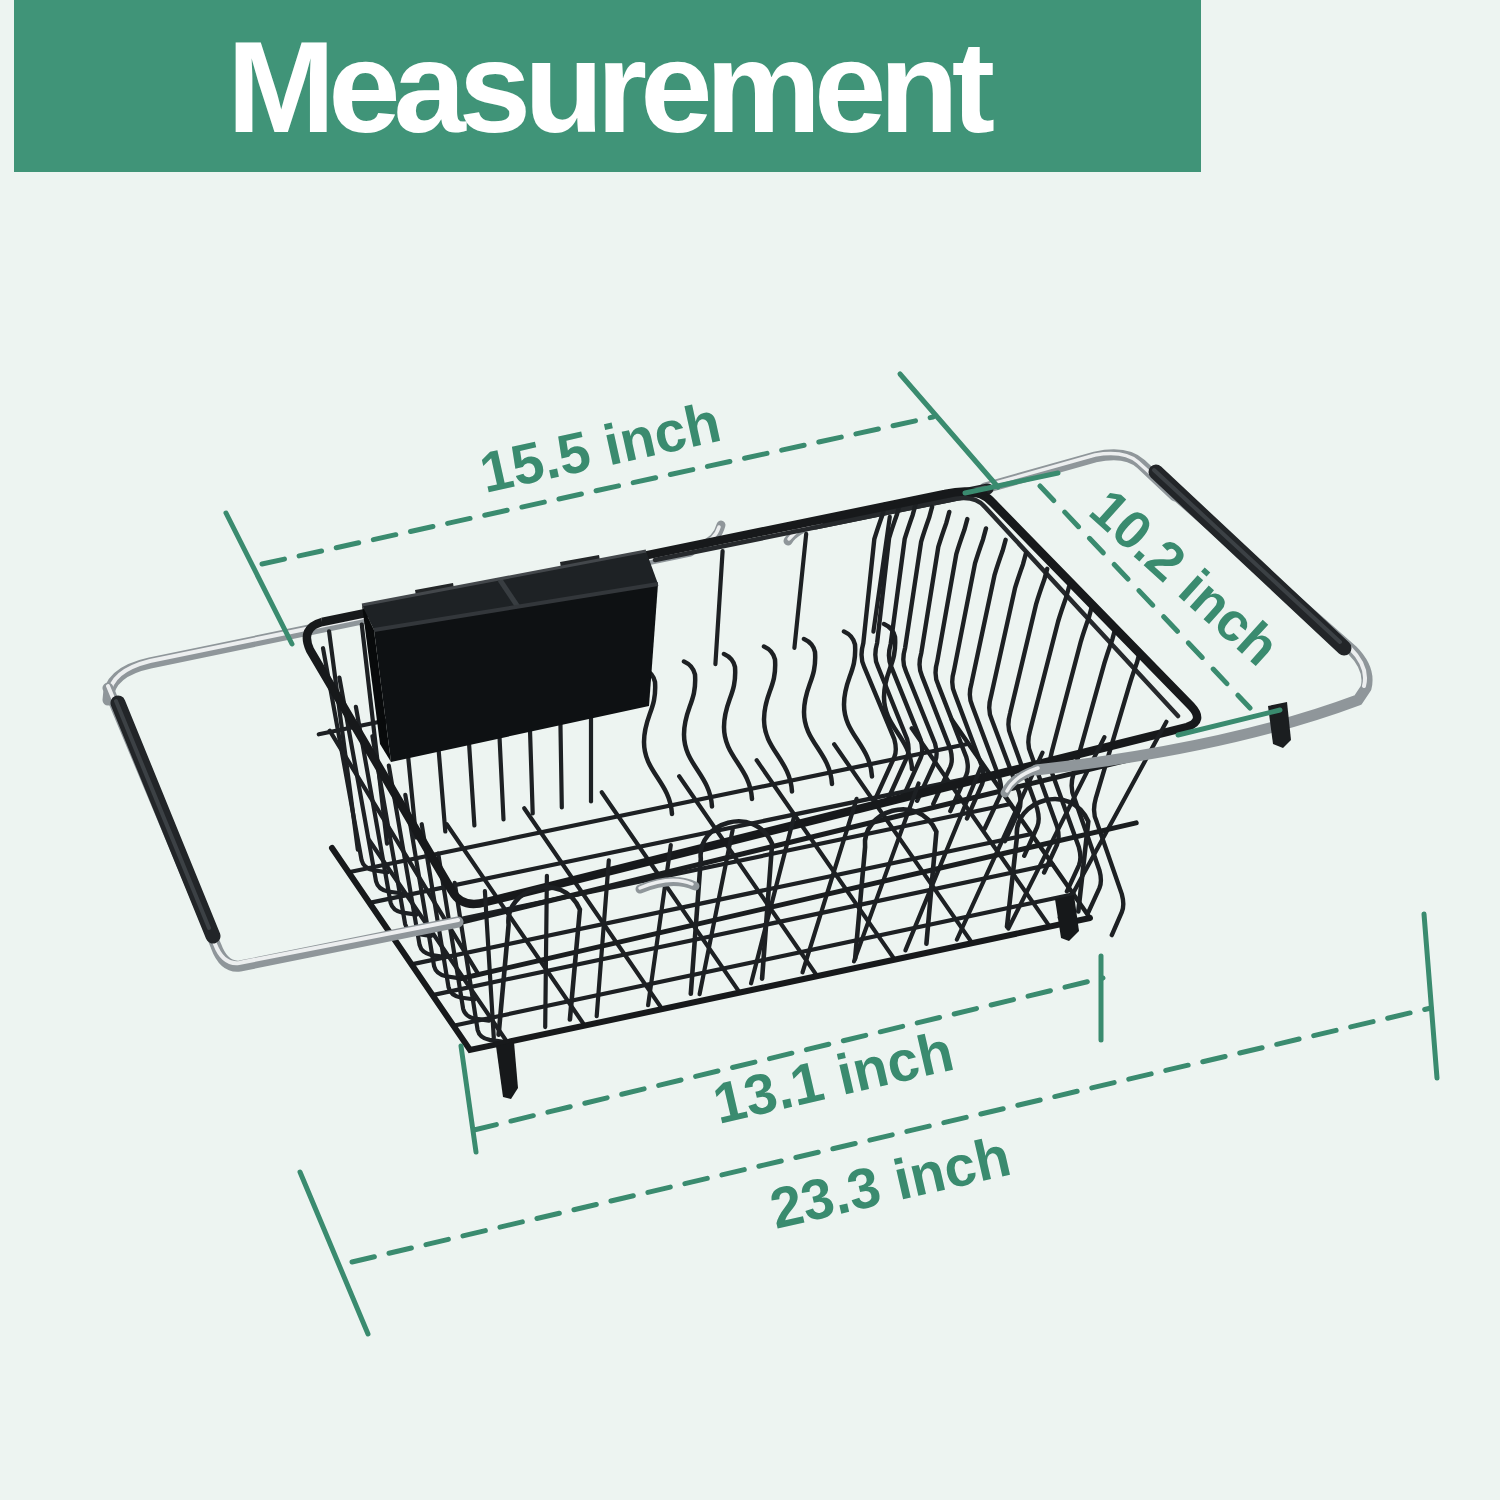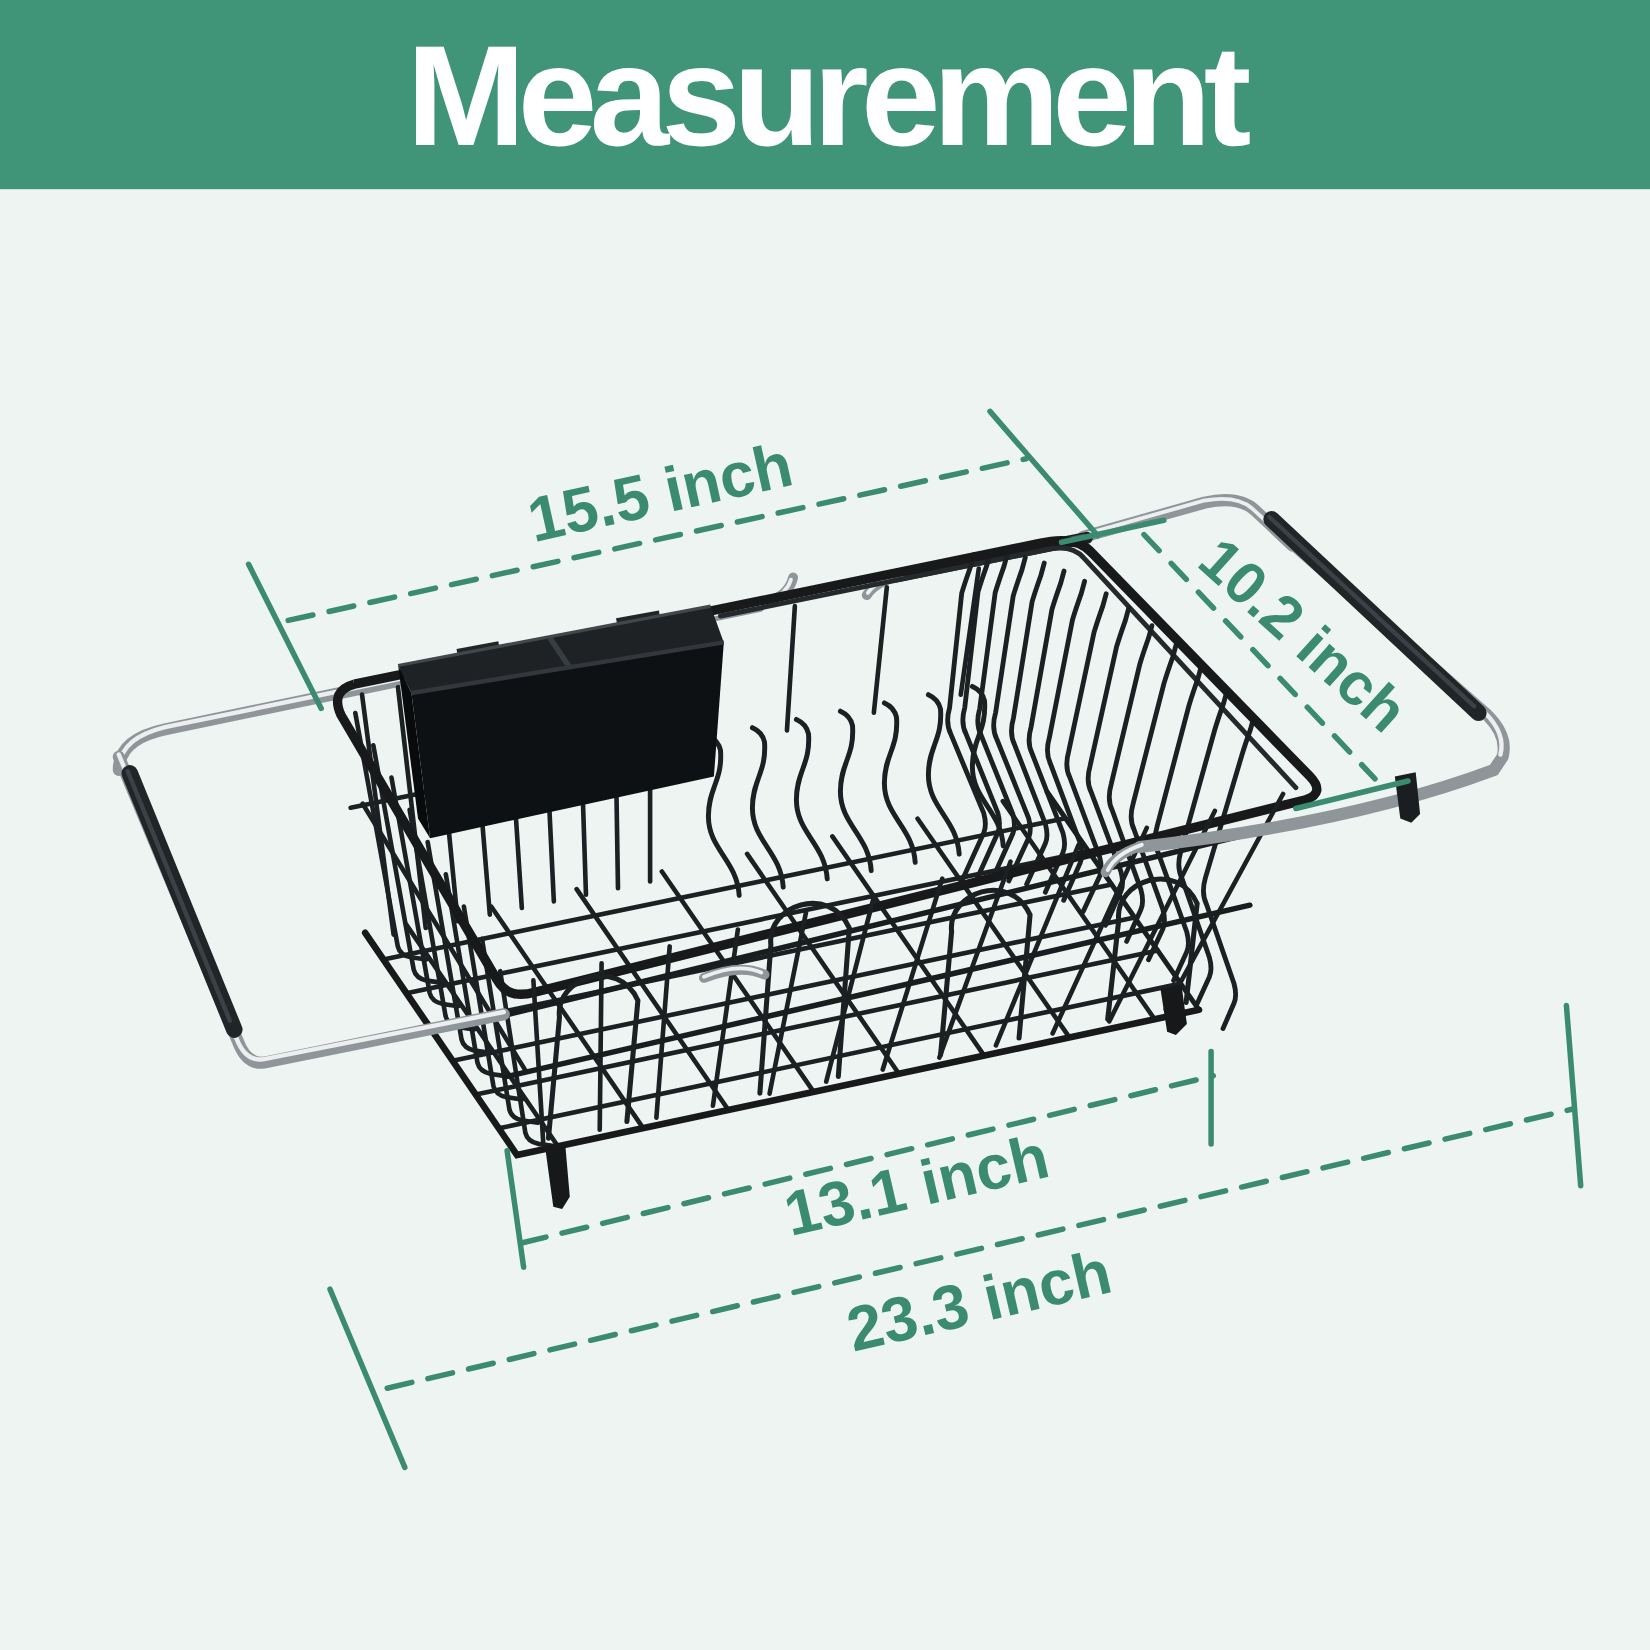--- a/index.html
+++ b/index.html
@@ -1,20 +1,20 @@
 <!DOCTYPE html>
 <html><head>
 <meta charset="utf-8">
 <style>
   html,body { margin:0; padding:0; }
   body { width:1500px; height:1500px; background:#edf4f1;
          font-family:"Liberation Sans", sans-serif; overflow:hidden; }
   .page { position:relative; width:1500px; height:1500px; }
   svg { position:absolute; top:0; left:0; }
-  .header { position:absolute; top:0; left:0; width:1500px; height:172px;
+  .header { position:absolute; top:0; left:14px; width:1187px; height:172px;
              background:#409478; }
   .header h1 { margin:0; text-align:center; line-height:174px;
                 font-size:130px; font-weight:bold; color:#ffffff;
                 letter-spacing:-7px; }
 </style>
 </head>
 <body>
 <div class="page">
 
 <div class="header">

